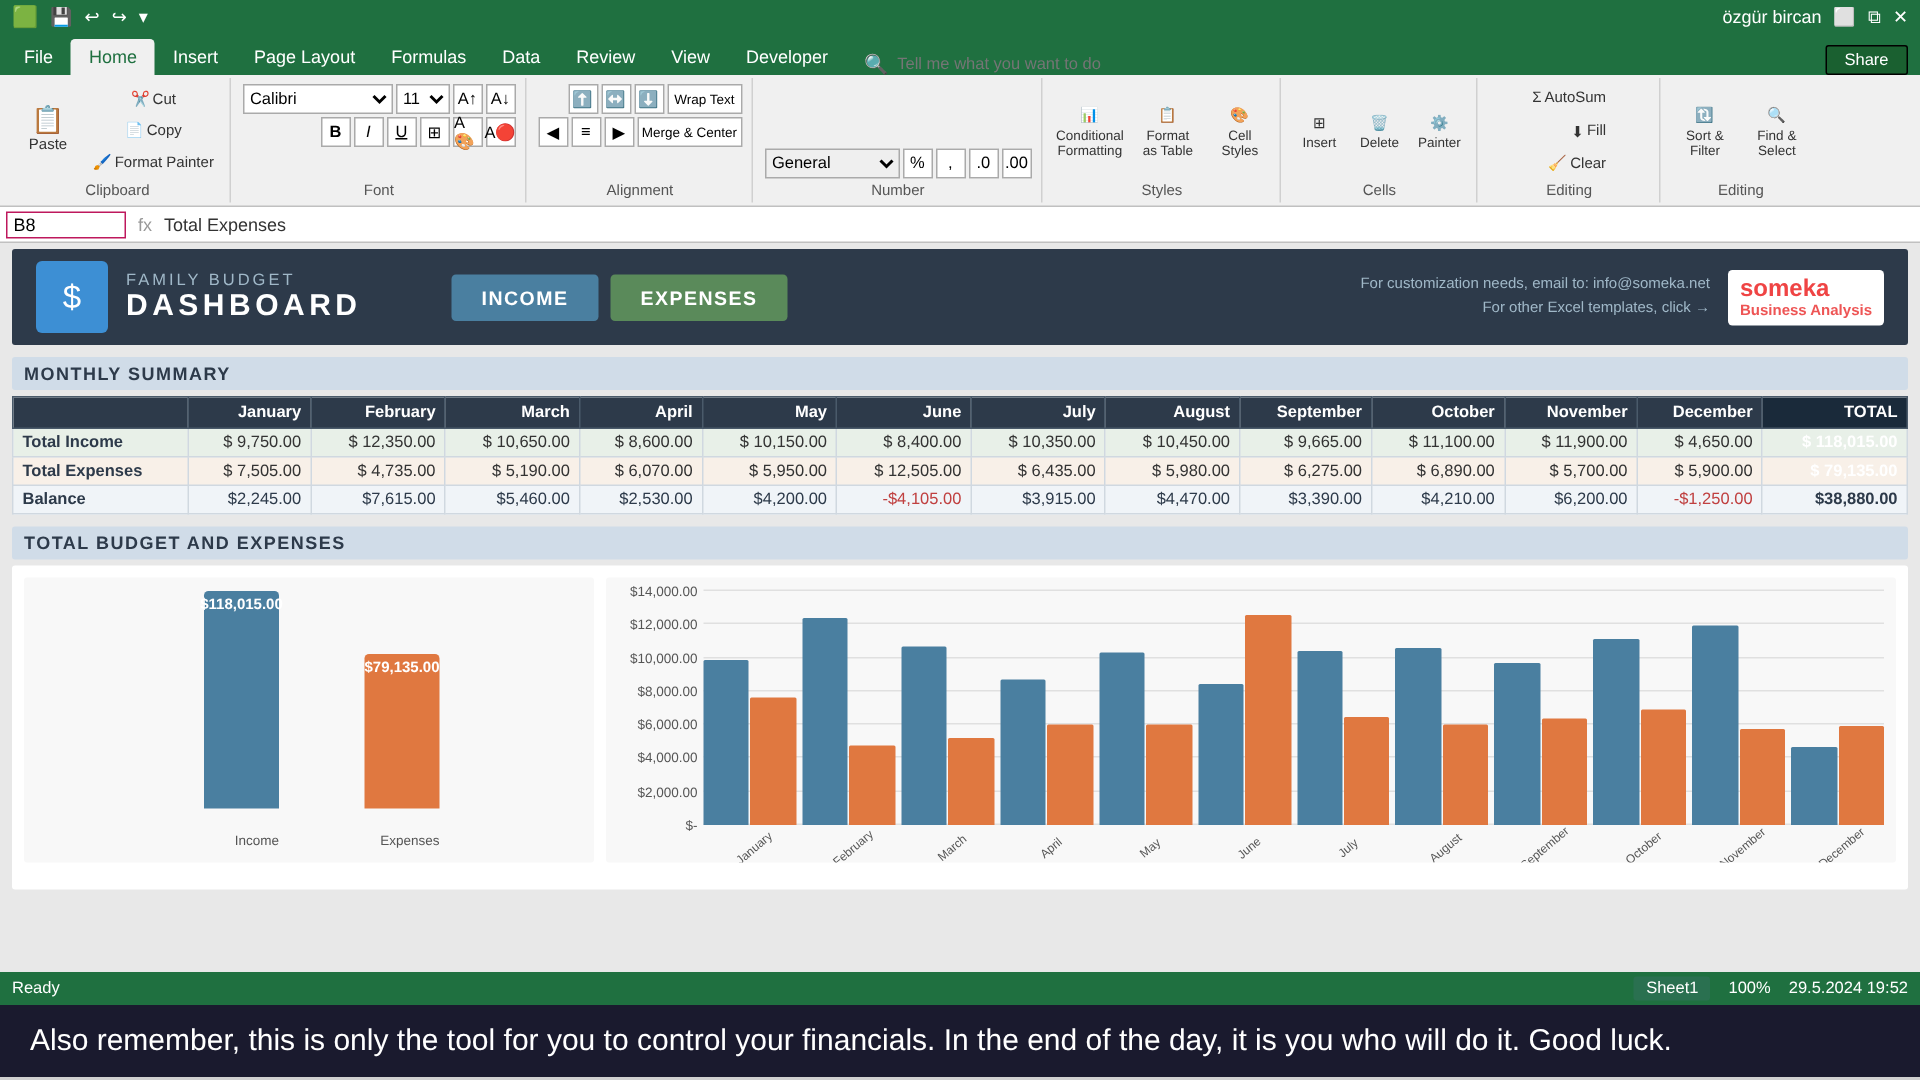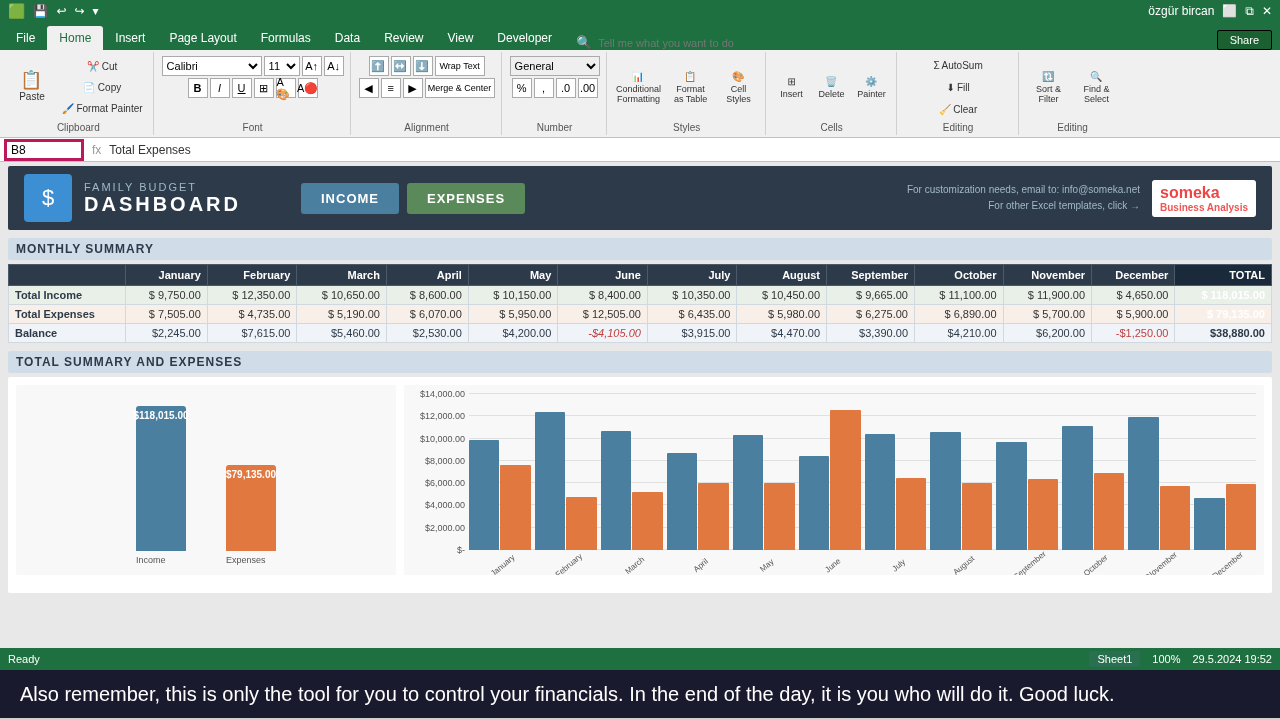--- a/index.html
+++ b/index.html
@@ -64,21 +64,21 @@
     }
     .ribbon-group-label {
       font-size: 10px;
       color: #555;
       position: absolute;
       bottom: 2px;
       white-space: nowrap;
     }
     .ribbon-group-content {
       display: flex;
-      align-items: center;
+      align-items: flex-end;
       gap: 2px;
       height: 65px;
       padding-top: 2px;
     }
     .ribbon-btn {
       display: flex;
       flex-direction: column;
       align-items: center;
       justify-content: center;
       padding: 3px 6px;
@@ -100,21 +100,21 @@
       height: 24px;
       background: white;
       border-bottom: 1px solid #c0c0c0;
       display: flex;
       align-items: center;
       padding: 0 4px;
       gap: 4px;
     }
     .cell-ref {
       width: 80px;
-      border: 3px solid #be185d;
+      border: 1px solid #be185d;
       padding: 1px 4px;
       font-size: 12px;
       background: white;
     }
     .formula-divider { color: #999; padding: 0 4px; }
     .formula-input {
       flex: 1;
       border: none;
       font-size: 12px;
       outline: none;
@@ -239,21 +239,21 @@
       height: 190px;
       display: flex;
       align-items: flex-end;
       justify-content: center;
       gap: 40px;
       padding: 20px 20px 10px;
       background: #f8f8f8;
       border-radius: 2px;
       position: relative;
     }
-    .bar-wrapper { display: flex; flex-direction: column; align-items: flex-start; gap: 4px; }
+    .bar-wrapper { display: flex; flex-direction: column; align-items: flex-end; gap: 16px; margin-left: 17px; }
     .bar-income { background: #4a7fa0; width: 50px; display: flex; align-items: flex-start; justify-content: center; padding-top: 4px; color: white; font-size: 10px; font-weight: bold; border-radius: 3px 3px 0 0; }
     .bar-expense { background: #e07840; width: 50px; display: flex; align-items: flex-start; justify-content: center; padding-top: 4px; color: white; font-size: 10px; font-weight: bold; border-radius: 3px 3px 0 0; }
     .bar-label { font-size: 9px; color: #555; }
 
     .line-chart {
       flex: 1;
       height: 190px;
       background: #f8f8f8;
       border-radius: 2px;
       position: relative;
@@ -465,21 +465,21 @@
         <div class="format-btn">◀</div>
         <div class="format-btn">≡</div>
         <div class="format-btn">▶</div>
         <div class="format-btn" style="font-size:9px;width:70px;">Merge &amp; Center</div>
       </div>
     </div>
     <span class="ribbon-group-label">Alignment</span>
   </div>
 
   <div class="ribbon-group" style="min-width:100px;">
-    <div class="ribbon-group-content" style="flex-direction:column;gap:2px;">
+    <div class="ribbon-group-content" style="flex-direction:row;gap:2px;">
       <select style="height:20px;font-size:11px;border:1px solid #aaa;width:90px;">
         <option>General</option>
       </select>
       <div class="font-row">
         <div class="format-btn">%</div>
         <div class="format-btn">,</div>
         <div class="format-btn">.0</div>
         <div class="format-btn">.00</div>
       </div>
     </div>
@@ -642,45 +642,45 @@
               <td>$ 5,900.00</td>
               <td class="total-col">$ 79,135.00</td>
             </tr>
             <tr class="balance-row">
               <td class="row-label">Balance</td>
               <td>$2,245.00</td>
               <td>$7,615.00</td>
               <td>$5,460.00</td>
               <td>$2,530.00</td>
               <td>$4,200.00</td>
-              <td style="color: rgb(192, 64, 64); font-style: italic;">-$4,105.00</td>
+              <td style="color: rgb(192, 64, 64);">-$4,105.00</td>
               <td>$3,915.00</td>
               <td>$4,470.00</td>
               <td>$3,390.00</td>
               <td>$4,210.00</td>
               <td>$6,200.00</td>
               <td style="color: rgb(192, 64, 64);">-$1,250.00</td>
               <td class="total-col">$38,880.00</td>
             </tr>
           </tbody>
       </table>
 
-      <div class="section-title">TOTAL SUMMARY AND EXPENSES</div>
+      <div class="section-title">TOTAL BUDGET AND EXPENSES</div>
       <div class="charts-section">
         <div class="charts-row">
 
           <div class="bar-chart-simple">
             <div class="bar-wrapper">
               <div class="bar-income" style="height:145px;">
                 <span>$118,015.00</span>
               </div>
               <span class="bar-label">Income</span>
             </div>
             <div class="bar-wrapper">
-              <div class="bar-expense" style="height:86px;">
+              <div class="bar-expense" style="height:103px;">
                 <span>$79,135.00</span>
               </div>
               <span class="bar-label">Expenses</span>
             </div>
           </div>
 
           <div class="line-chart">
             <div class="chart-y-axis" id="y-axis">
                 <div style="text-align: right;">$14,000.00</div>
                 <div style="text-align: right;">$12,000.00</div>

